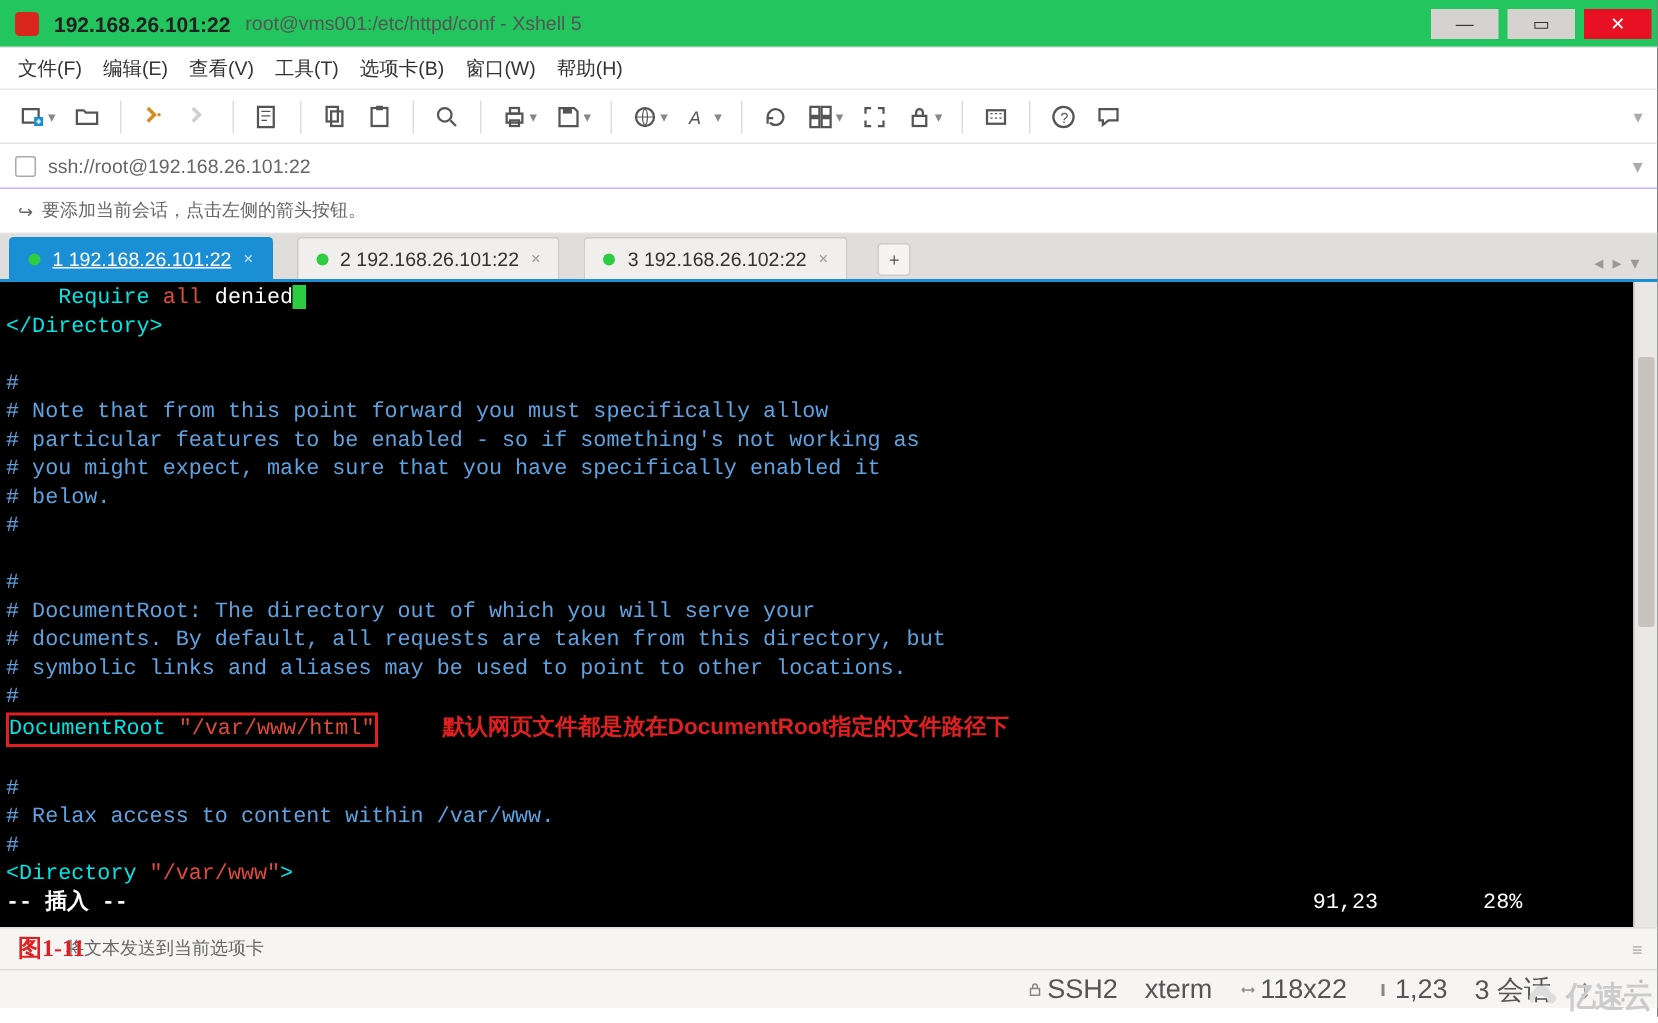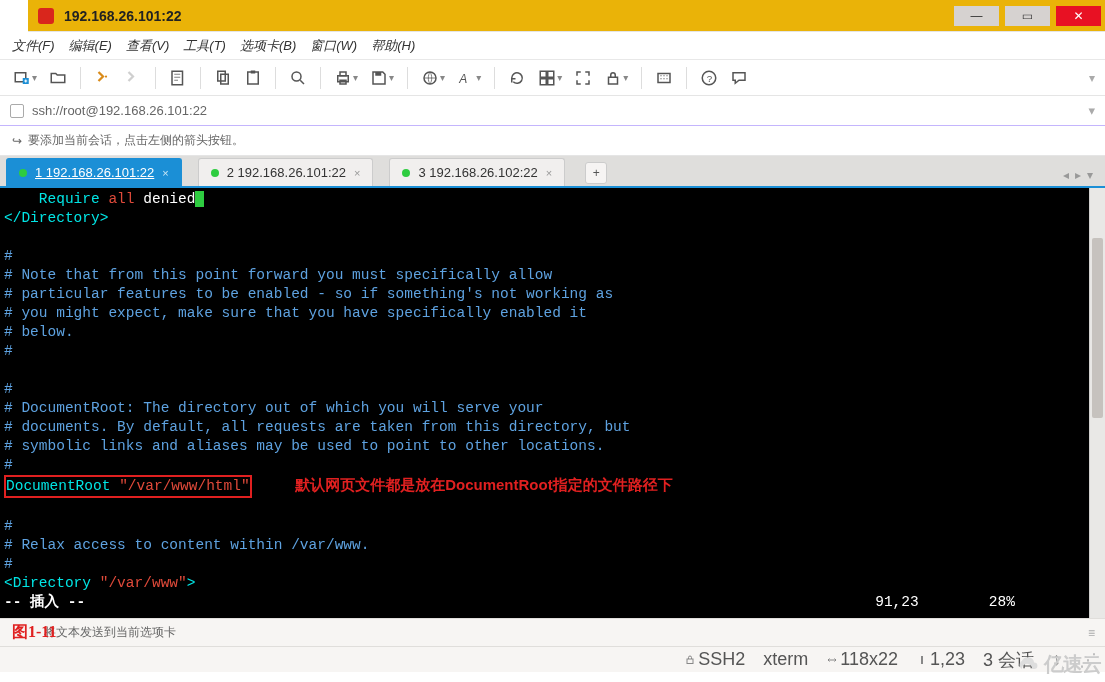--- a/index.html
+++ b/index.html
@@ -1,24 +1,24 @@
 <!DOCTYPE html>
 <html><head>
 <meta charset="utf-8">
 <style>
   * { box-sizing: border-box; margin: 0; padding: 0; }
   body { font-family: "Microsoft YaHei", Tahoma, Arial, sans-serif; font-size: 12px; background: #fff; width: 1105px; height: 682px; overflow: hidden; position: relative; }
-  .titlebar { height: 32px; background: #eab308; border-bottom: 1px solid #e5e5e5; display: flex; align-items: center; padding: 0 4px 0 10px; margin-left: 28px; }
+  .titlebar { height: 32px; background: #22c55e; border-bottom: 1px solid #e5e5e5; display: flex; align-items: center; padding: 0 4px 0 10px; }
   .app-icon { width: 16px; height: 16px; background: #d9261c; border-radius: 3px; margin-right: 10px; display:inline-block; }
   .title-ip { font-weight: bold; font-size: 14px; margin-right: 10px; color:#222; }
   .title-path { font-size: 13px; color: #555; }
   .win-controls { margin-left: auto; display: flex; gap:6px; }
   .win-btn { width: 45px; height: 20px; background: #d6d2d0; display:flex; align-items:center; justify-content:center; font-size:12px; color:#333; }
   .win-btn.close { background: #e81123; color: #fff; }
-  .menubar { height: 28px; display:flex; align-items:center; padding: 0 12px; gap: 14px; border-bottom:1px solid #e8e8e8; color:#333; font-size:13px;font-style:italic; }
+  .menubar { height: 28px; display:flex; align-items:center; padding: 0 12px; gap: 14px; border-bottom:1px solid #e8e8e8; color:#333; font-size:13px; }
   .toolbar { height: 36px; display:flex; align-items:center; padding: 0 10px; gap: 6px; border-bottom:1px solid #e5e5e5; }
   .tbtn { padding: 3px 3px; color:#555; font-size:16px; display:flex; align-items:center; }
   .tbtn svg { width:18px; height:18px; }
   .tsep { width:1px; height:22px; background:#ddd; margin:0 4px; }
   .drop { font-size:10px; color:#888; margin-left:1px;}
   .addrbar { height: 30px; display:flex; align-items:center; padding: 0 10px; gap:8px; border-bottom:1px solid #c4b5fd; color:#666; font-size:13px; }
   .addr-icon { width:14px; height:14px; border:1px solid #aaa; border-radius:2px; display:inline-block; }
   .hintbar { height:30px; display:flex; align-items:center; padding:0 12px; gap:6px; color:#666; border-bottom:1px solid #e5e5e5; font-size:12px; }
   .tabs { height:32px; background:#dfdedc; display:flex; align-items:flex-end; padding: 0 6px; gap:12px; position:relative; border-bottom:2px solid #1b8fd6; }
   .tab { height:28px; padding:0 12px; display:flex; align-items:center; gap:8px; background:#f1efee; border:1px solid #ccc; border-bottom:none; margin-right:4px; font-size:13px; color:#333; border-radius:3px 3px 0 0; }
@@ -46,20 +46,21 @@
   .watermark { position:absolute; right:4px; bottom:4px; font-size:20px; font-weight:bold; color:#ccc; letter-spacing:-1px; display:flex; align-items:center; gap:4px; pointer-events:none; }
   .watermark svg{ width:26px; height:20px; }
   .stat-item svg { width:12px; height:12px; vertical-align:middle; margin-right:2px; fill:#888; }
 </style>
 </head>
 <body>
 
 <div class="titlebar">
   <span class="app-icon"></span>
   <span class="title-ip">192.168.26.101:22</span>
+  <span class="title-path">root@vms001:/etc/httpd/conf - Xshell 5</span>
   <div class="win-controls">
     <div class="win-btn">—</div>
     <div class="win-btn">▭</div>
     <div class="win-btn close">✕</div>
   </div>
 </div>
 
 <div class="menubar">
   <span>文件(F)</span>
   <span>编辑(E)</span>

